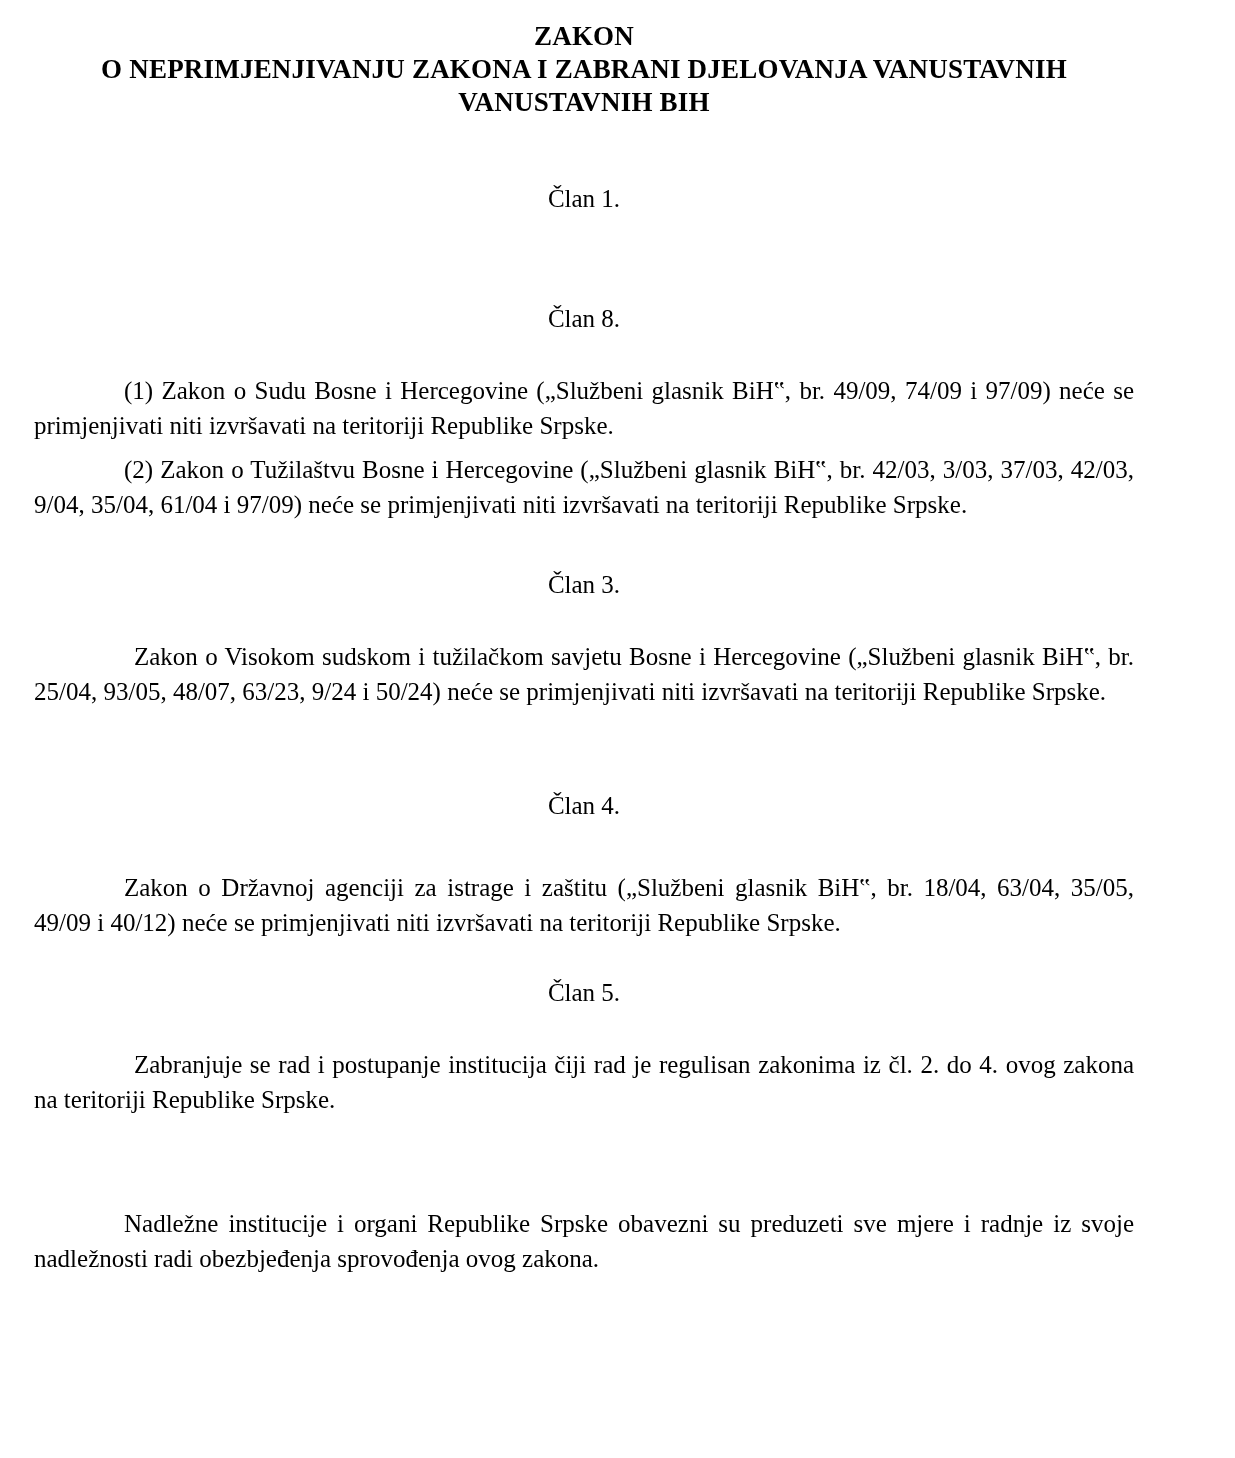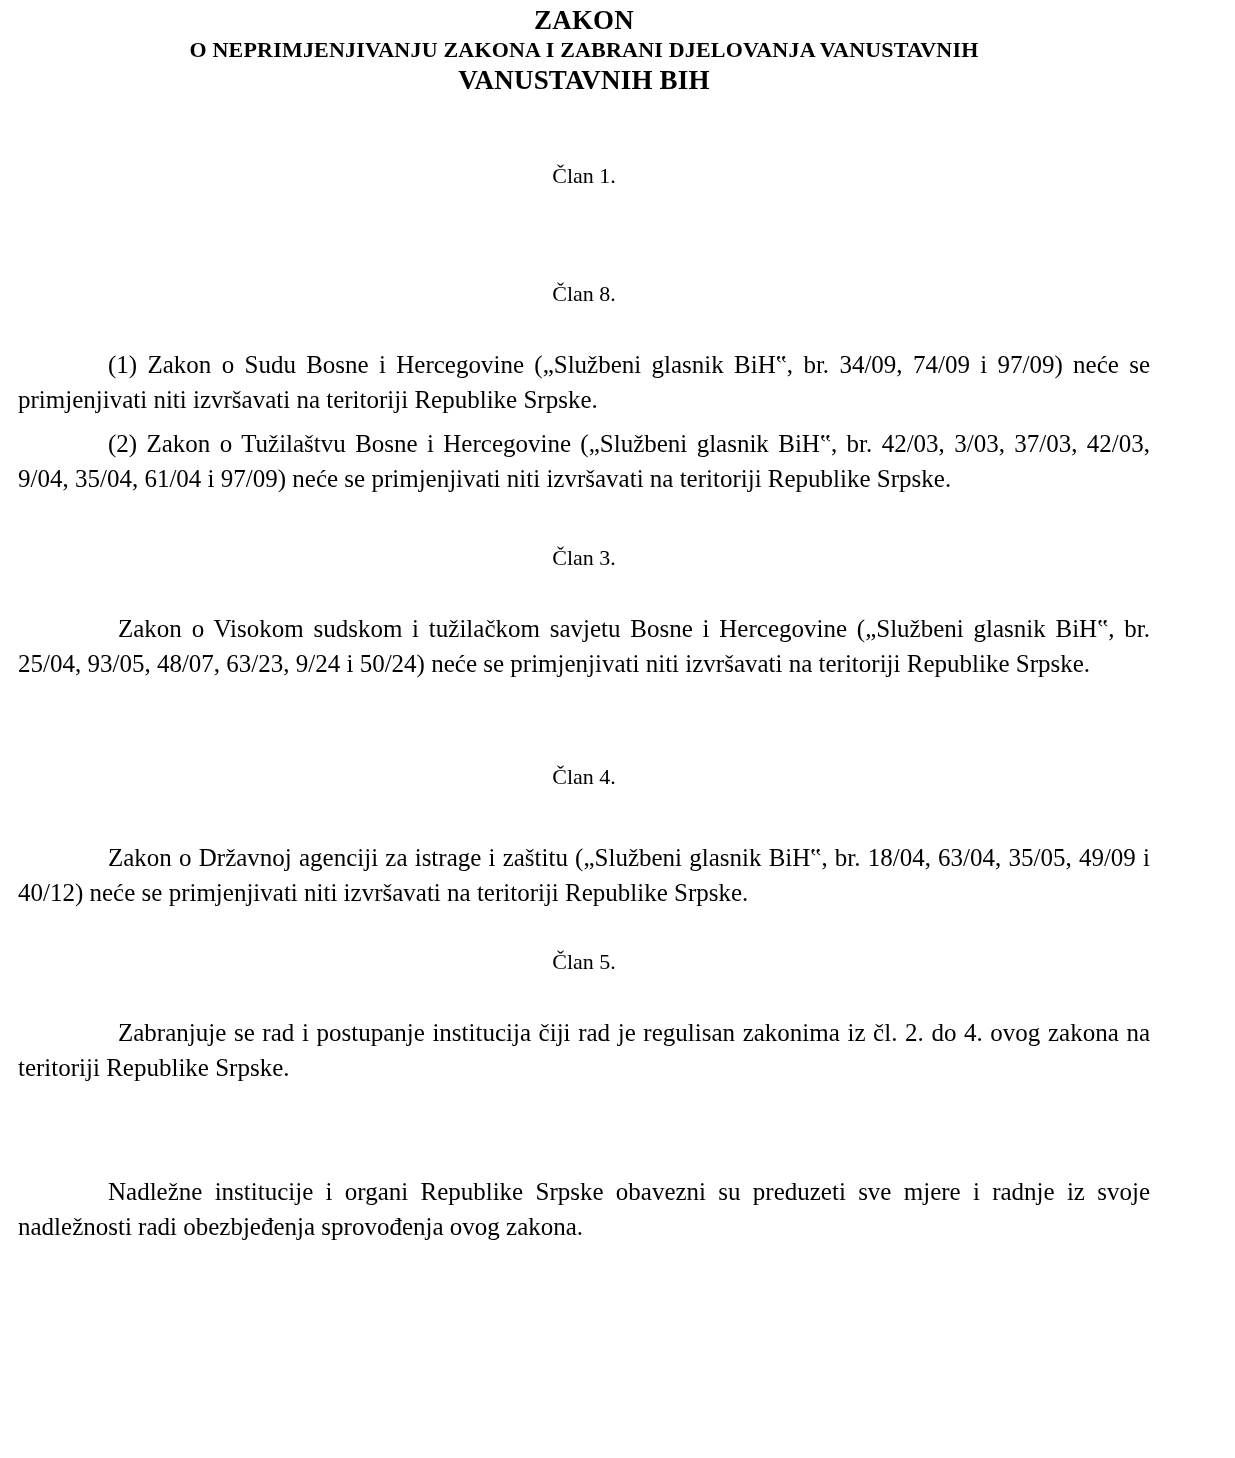--- a/index.html
+++ b/index.html
@@ -12,46 +12,46 @@
     width: 1235px;
     height: 1458px;
     font-family: "Liberation Serif", "DejaVu Serif", serif;
     color: #000000;
     overflow: hidden;
   }
   .page {
     width: 1235px;
     height: 1458px;
     box-sizing: border-box;
-    padding: 0;
+    padding: 16px;
     position: relative;
     background: #ffffff;
   }
   .doc-title {
     text-align: center;
     font-weight: bold;
     font-size: 27px;
     line-height: 1.22;
     letter-spacing: 0.2px;
     margin: 0;
     padding-top: 4px;
     padding-left: 18px;
     padding-right: 85px;
   }
   .doc-title .line {
     display: block;
     white-space: nowrap;
   }
   .title-line-1 { font-size: 27px; }
-  .title-line-2 { font-size: 22px; }
+  .title-line-2 { font-size: 27px; }
   .title-line-3 { font-size: 27px; }
 
   .article-heading {
     text-align: center;
-    font-size: 22px;
+    font-size: 25px;
     margin: 0;
     padding-left: 18px;
     padding-right: 85px;
     font-weight: normal;
   }
   .body-text {
     text-align: justify;
     text-justify: inter-word;
     font-size: 25px;
     line-height: 1.42;
@@ -91,21 +91,21 @@
 
   <div class="gap-title-to-a1"></div>
 
   <div class="article-heading">Član 1.</div>
   <div class="gap-a1head-to-a1body"></div>
 
   <div class="gap-a1body-to-a2"></div>
 
   <div class="article-heading">Član 8.</div>
   <div class="gap-a2head-to-a2body"></div>
-  <p class="body-text para indent-std">(1) Zakon o Sudu Bosne i Hercegovine („Službeni glasnik BiH‟, br. 34/09, 74/09 i 97/09) neće se primjenjivati niti izvršavati na teritoriji Republike Srpske.</p>
+  <p class="body-text para indent-std">(1) Zakon o Sudu Bosne i Hercegovine („Službeni glasnik BiH‟, br. 49/09, 74/09 i 97/09) neće se primjenjivati niti izvršavati na teritoriji Republike Srpske.</p>
   <p class="body-text para indent-std">(2) Zakon o Tužilaštvu Bosne i Hercegovine („Službeni glasnik BiH‟, br. 42/03, 3/03, 37/03, 42/03, 9/04, 35/04, 61/04 i 97/09) neće se primjenjivati niti izvršavati na teritoriji Republike Srpske.</p>
 
   <div class="gap-a2body-to-a3"></div>
 
   <div class="article-heading">Član 3.</div>
   <div class="gap-a3head-to-a3body"></div>
   <p class="body-text para indent-wide">Zakon o Visokom sudskom i tužilačkom savjetu Bosne i Hercegovine („Službeni glasnik BiH‟, br. 25/04, 93/05, 48/07, 63/23, 9/24 i 50/24) neće se primjenjivati niti izvršavati na teritoriji Republike Srpske.</p>
 
   <div class="gap-a3body-to-a4"></div>
 

